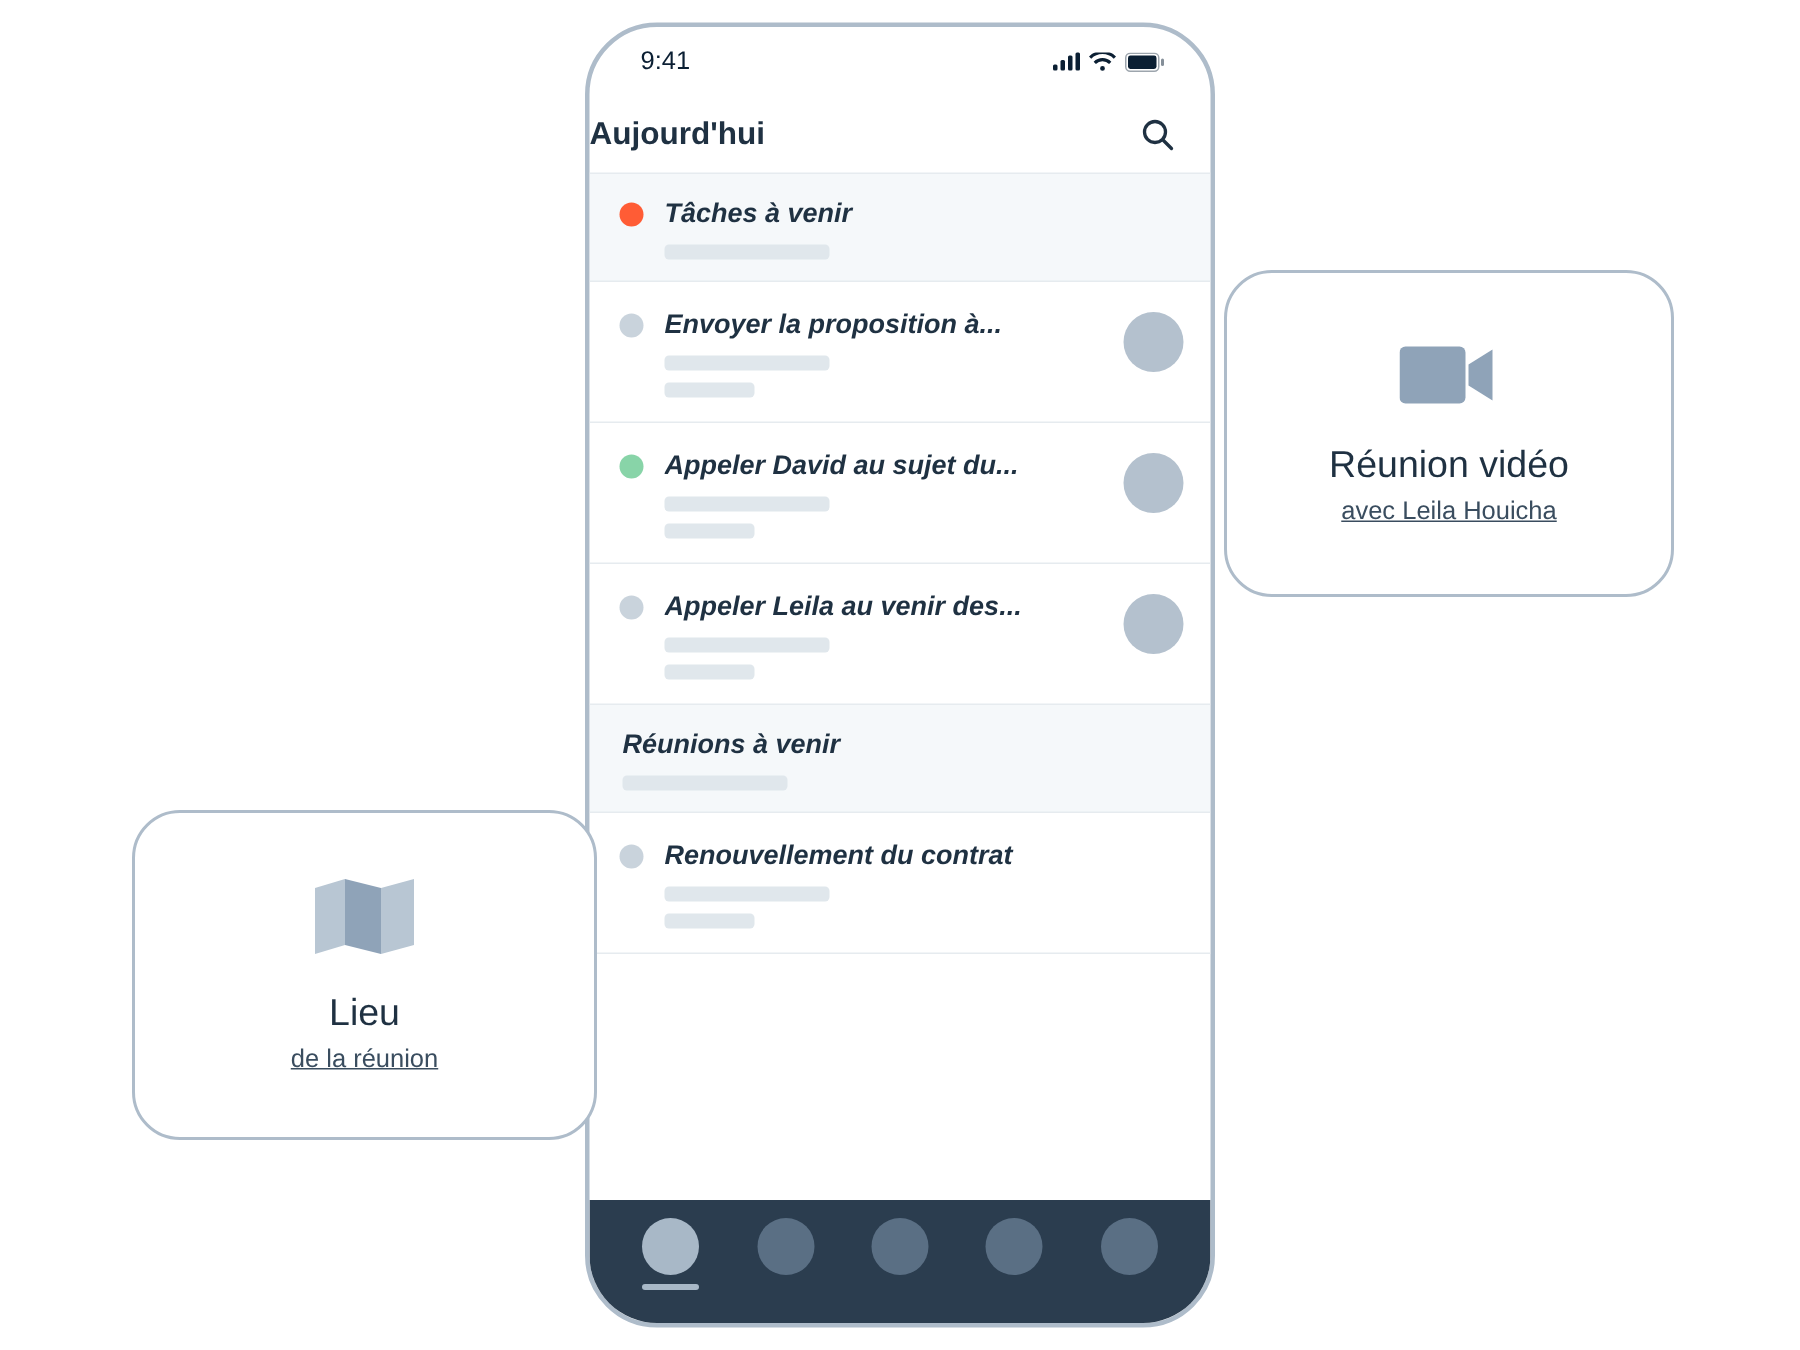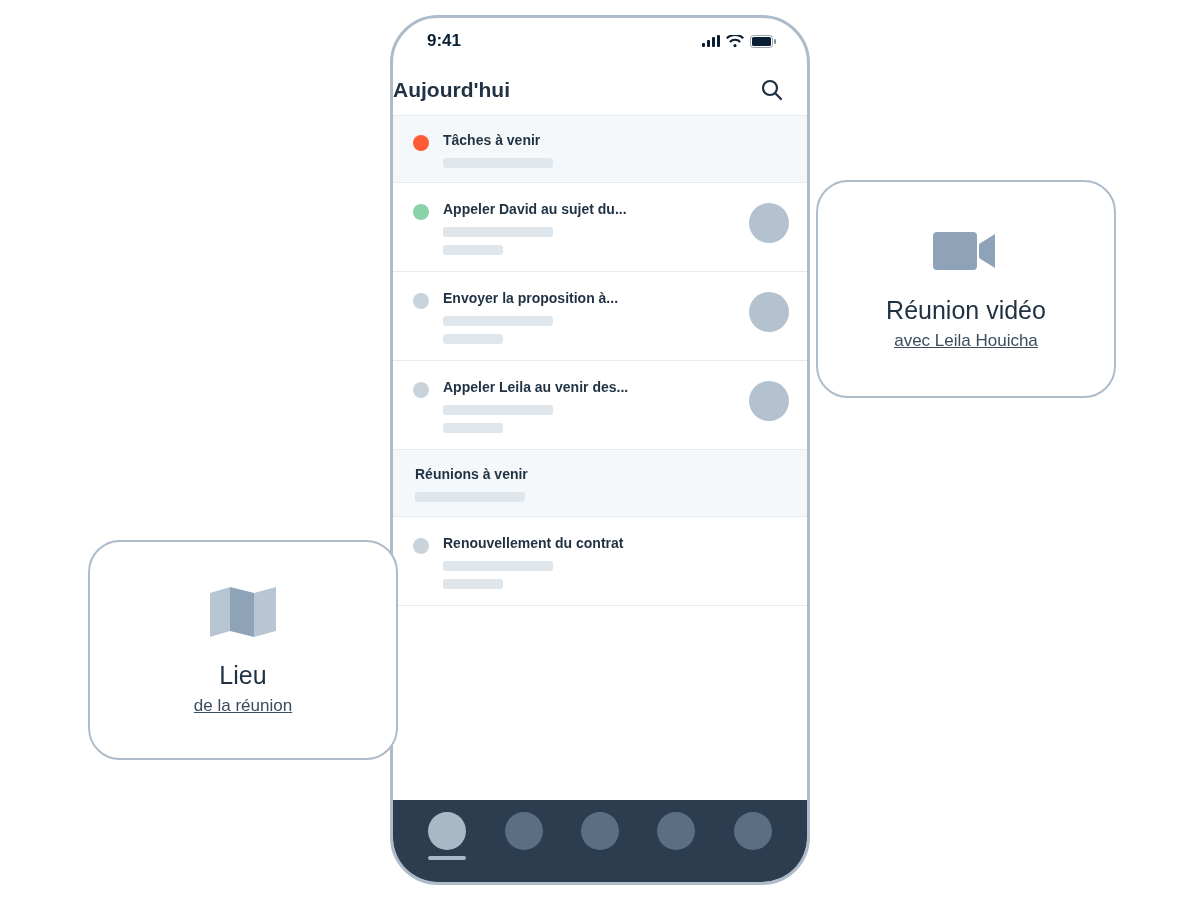--- a/index.html
+++ b/index.html
@@ -32,21 +32,21 @@
   }
 
   
   .status-bar {
     height: 46px;
     display: flex;
     align-items: center;
     justify-content: space-between;
     padding: 0 30px 0 34px;
     font-size: 17px;
-    font-weight: 700;
+    font-weight: 400;
     color: #0b1f33;
   }
   .status-right { display: flex; align-items: center; gap: 6px; }
   .signal-bars { display: flex; align-items: flex-end; gap: 2px; height: 12px; }
   .signal-bars span { width: 3px; background: #0b1f33; border-radius: 1px; }
   .signal-bars span:nth-child(1){height:4px;}
   .signal-bars span:nth-child(2){height:7px;}
   .signal-bars span:nth-child(3){height:10px;}
   .signal-bars span:nth-child(4){height:12px;}
   .wifi-icon, .battery-icon { display:inline-flex; }
@@ -91,23 +91,24 @@
   }
   .dot {
     width:16px; height:16px; border-radius:50%;
     flex-shrink:0; margin-top:3px;
   }
   .dot-orange { background:#ff5c35; }
   .dot-green  { background:#88d4a8; }
   .dot-grey   { background:#c9d3dc; }
   .row-body { flex:1; min-width:0; }
   .row-title {
-    font-size:14px; font-weight:700; color:#1f3142;
+    font-size:18px; font-weight:700; color:#1f3142;
     white-space:nowrap; overflow:hidden; text-overflow:ellipsis;
     margin-bottom:10px;
+    font-style:italic;
   }
   .placeholder-lines { display:flex; flex-direction:column; gap:8px; }
   .ph { height:10px; background:#e0e7ec; border-radius:3px; }
   .ph.w110{width:110px;} .ph.w60{width:60px;}
   .avatar {
     position:absolute; right:18px; top:20px;
     width:40px; height:40px; border-radius:50%;
     background:#b4c1ce;
   }
 
@@ -193,35 +194,35 @@
         <span class="dot dot-orange"></span>
         <div class="row-body">
           <div class="row-title">Tâches à venir</div>
           <div class="placeholder-lines">
               <span class="ph w110"></span>
             </div>
         </div>
       </div>
 
       <div class="row">
-        <span class="dot dot-green"></span>
-        <div class="row-body">
-          <div class="row-title">Appeler David au sujet du...</div>
+        <span class="dot dot-grey"></span>
+        <div class="row-body">
+          <div class="row-title">Envoyer la proposition à...</div>
           <div class="placeholder-lines">
             <span class="ph w110"></span>
             <span class="ph w60"></span>
           </div>
         </div>
         <span class="avatar"></span>
       </div>
 
       <div class="row">
-        <span class="dot dot-grey"></span>
-        <div class="row-body">
-          <div class="row-title">Envoyer la proposition à...</div>
+        <span class="dot dot-green"></span>
+        <div class="row-body">
+          <div class="row-title">Appeler David au sujet du...</div>
           <div class="placeholder-lines">
             <span class="ph w110"></span>
             <span class="ph w60"></span>
           </div>
         </div>
         <span class="avatar"></span>
       </div>
 
       <div class="row">
         <span class="dot dot-grey"></span>

